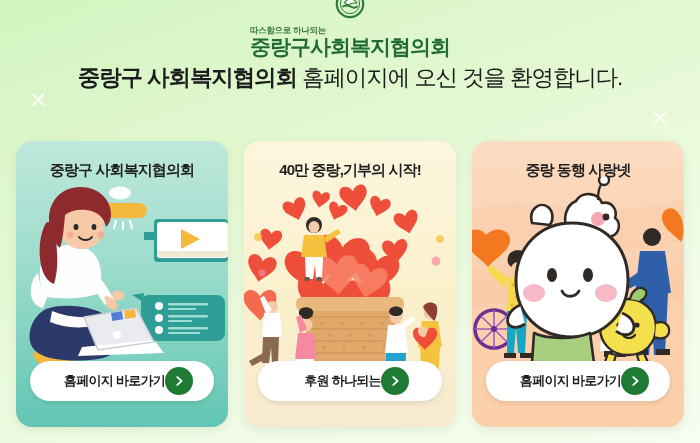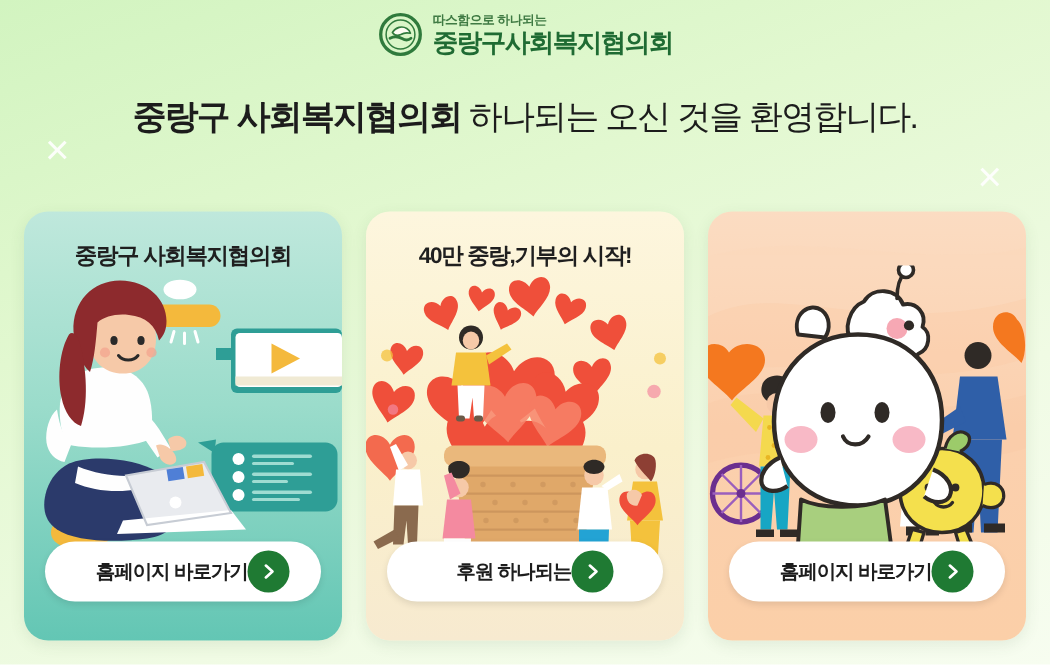--- a/index.html
+++ b/index.html
@@ -26,32 +26,33 @@
   .sparkle-right { right: 32px; top: 104px; font-size: 28px; }
 
   
   .brand {
     display: flex;
     align-items: center;
     justify-content: center;
     gap: 7px;
     padding-top: 6px;
     height: 40px;
+    flex-direction: column;
   }
   .brand-emblem { width: 30px; height: 30px; flex: 0 0 30px; }
   .brand-text { display: flex; flex-direction: column; line-height: 1; }
   .brand-tagline {
     font-size: 8.5px;
     color: #3f7a43;
     letter-spacing: -.3px;
     margin-bottom: 2px;
     font-weight: 700;
   }
   .brand-name {
-    font-size: 17px;
+    font-size: 21px;
     font-weight: 700;
     color: #1f6b33;
     letter-spacing: -1px;
   }
 
   
   .headline {
     text-align: center;
     margin-top: 22px;
     font-size: 22.5px;
@@ -152,21 +153,21 @@
       <path d="M9.6 13.6c2.2-3.4 6.4-4.6 9.6-2.6 1.3.8 2.1 2 2.4 3.2-2.6-.6-4.6-.2-6.4.8-1.9 1-3.8 1.1-5.6-1.4z" fill="#fdfcf2" stroke="#2f7a3c" stroke-width="1.1" stroke-linejoin="round"></path>
     </svg>
   </span>
   <span class="brand-text">
     <span class="brand-tagline">따스함으로 하나되는</span>
     <span class="brand-name">중랑구사회복지협의회</span>
   </span>
 </div>
 
 <h1 class="headline">
-  <span class="strong">중랑구 사회복지협의회</span><span class="normal"> 하나되는 오신 것을 환영합니다.</span>
+  <span class="strong">중랑구 사회복지협의회</span><span class="normal"> 홈페이지에 오신 것을 환영합니다.</span>
 </h1>
 
 <div class="cards">
 
   <div class="card card-mint">
     <div class="card-title">중랑구 사회복지협의회</div>
 
     <svg class="art" viewBox="0 0 212 205">
 
       <ellipse cx="104" cy="16" rx="11" ry="6.5" fill="#ffffff"></ellipse>
@@ -352,20 +353,21 @@
     </button>
   </div>
 
   <div class="card card-peach">
     <svg class="peach-wave" viewBox="0 0 212 286" preserveAspectRatio="none">
       <path d="M0 70c50-26 110 16 212-12v40C120 126 60 88 0 112z" fill="#f9c6a0" opacity=".55"></path>
       <path d="M0 128c60-22 130 18 212-6v36C130 182 70 146 0 168z" fill="#f9c6a0" opacity=".45"></path>
       <path d="M0 30c70-20 140 10 212-6v24C140 66 70 42 0 58z" fill="#fbd8bc" opacity=".6"></path>
     </svg>
 
+    <div class="card-title">중랑 동행 사랑넷</div>
 
     <svg class="art" viewBox="0 0 212 205">
 
       <path d="M14 58c-5-9-20-7-20 5 0 11 16 19 22 27 6-8 22-16 22-27 0-12-17-14-24-5z" fill="#f4781f"></path>
 
       <path d="M206 36c-4-8-16-6-16 5 0 10 13 17 19 24 4-7 3-24-3-29z" fill="#f4781f"></path>
 
       <g>
         <circle cx="22" cy="152" r="19" fill="none" stroke="#6b2f8f" stroke-width="3.5"></circle>
         <g stroke="#9b5fbd" stroke-width="1.6">

